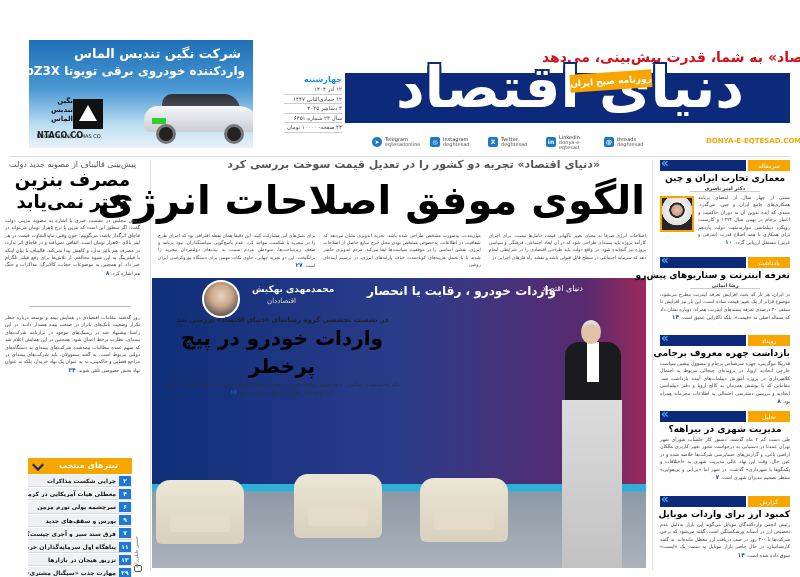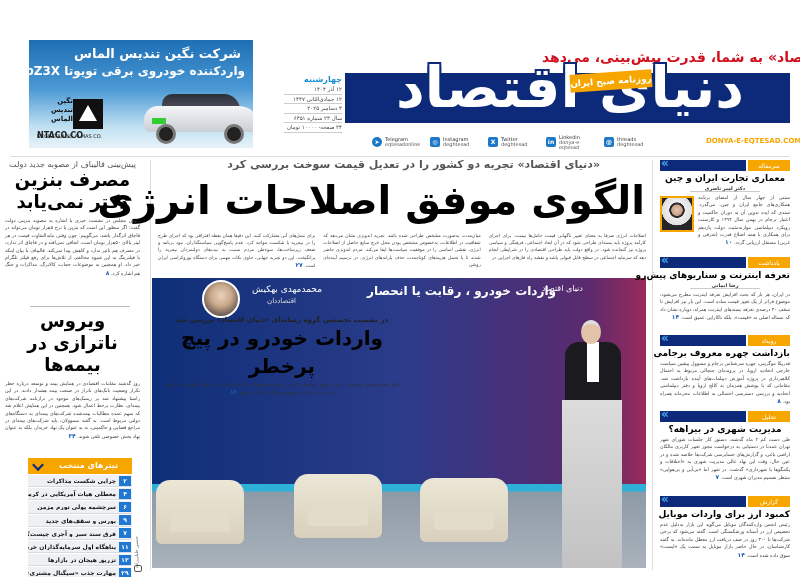--- a/index.html
+++ b/index.html
@@ -51,21 +51,21 @@
   .lead { position: absolute; left: 158px; top: 232px; width: 488px; height: 42px; display: flex; gap: 8px; direction: rtl; }
   .lead .col { flex: 1; font-size: 4.6px; line-height: 7.2px; color: #444; text-align: justify; overflow: hidden; }
   .pageref { display: inline-block; color: #1a5fb4; font-weight: bold; font-size: 6px; }
 
   
   .photo { position: absolute; left: 152px; top: 278px; width: 494px; height: 290px; overflow: hidden;
            background: linear-gradient(90deg, #0c2f7a 0%, #12307a 5%, #2a3c8a 50%, #5a2a6e 88%, #9a2a5a 100%); }
   .photo .banner { position: absolute; left: 0; top: 0; width: 100%; height: 34px; }
   .photo .banner .bt { position: absolute; left: 215px; top: 6px; color: #fff; font-size: 12px; font-weight: bold; direction: rtl; white-space: nowrap; }
   .photo .banner .logo { position: absolute; left: 390px; top: 6px; color: #fff; font-size: 8px; direction: rtl; }
-  .photo .banner .name { position: absolute; left: 100px; top: 6px; color: #fff; font-size: 9px; font-weight: normal; direction: rtl; white-space: nowrap; }
+  .photo .banner .name { position: absolute; left: 100px; top: 6px; color: #fff; font-size: 9px; font-weight: bold; direction: rtl; white-space: nowrap; }
   .photo .banner .role { position: absolute; left: 115px; top: 19px; color: #ddd; font-size: 7px; direction: rtl; }
   .photo .portrait { position: absolute; left: 50px; top: 2px; width: 38px; height: 38px; border-radius: 50%; background: radial-gradient(circle at 50% 40%, #e8d2bd 0%, #c9a88a 40%, #6a5a55 75%); border: 2px solid #fff; }
   .photo .screen { position: absolute; left: 30px; top: 34px; width: 425px; height: 168px; background: #f3f6fb; }
   .photo .screen .stitle { position: absolute; right: 8px; top: 3px; font-size: 7px; font-weight: bold; color: #333; direction: rtl; }
   .photo .screen .year { position: absolute; left: 135px; top: 56px; font-size: 5px; color: #4a7acc; }
   .bars { position: absolute; left: 80px; top: 64px; width: 240px; }
   .bar { position: absolute; right: 0; height: 4px; }
   .photo .overlay { position: absolute; left: 0; top: 38px; width: 260px; direction: rtl; text-align: center; }
   .photo .overlay .k { font-size: 7px; color: #222; font-weight: bold; }
   .photo .overlay .h { font-size: 20px; font-weight: bold; color: #000; line-height: 28px; }
@@ -203,21 +203,20 @@
   <div class="podium"></div>
 </div>
 
 <div class="lc" style="top:160px">
   <div class="kick">پیش‌بینی قالیباف از مصوبه جدید دولت</div>
   <div class="hd">مصرف بنزین دکتر نمی‌یابد</div>
   <div class="bd"><span>رئیس مجلس در نشست خبری با اشاره به مصوبه بنزینی دولت گفت: اگر منظور این است که بنزین با نرخ ۵هزار تومان می‌تواند در قاچاق اثرگذار باشد، می‌گوییم: چون وقتی مابه‌التفاوت قیمت در هر لیتر بالای ۵۰هزار تومان است، اتفاقی نمی‌افتد و در قاچاق اثر ندارد، در مصرف هم تاثیر ندارد و کاهش پیدا نمی‌کند. قالیباف با بیان اینکه با فیلترینگ به این شیوه مخالفم، از تلاش‌ها برای رفع فیلتر تلگرام خبر داد. او همچنین به موضوعات حجاب، کالابرگ، مذاکرات و جنگ هم اشاره کرد.</span> <span class="pageref">۸</span></div>
 </div>
 <div class="lc-sep" style="top:306px"></div>
 <div class="lc" style="top:310px">
-  <div class="hd">ویروس ناترازی در بیمه‌ها</div>
   <div class="bd"><span>روز گذشته مقامات اقتصادی در همایش بیمه و توسعه درباره خطر تکرار وضعیت بانک‌های ناتراز در صنعت بیمه هشدار دادند. در این راستا پیشنهاد شد بر ریسک‌های موجود در ترازنامه شرکت‌های بیمه‌ای، نظارت برخط اعمال شود. همچنین در این همایش اعلام شد که سهم عمده مطالبات بیمه‌شده شرکت‌های بیمه‌ای به دستگاه‌های دولتی مربوط است. به گفته مسوولان، باید شرکت‌های بیمه‌ای در مراجع قضایی و حاکمیتی، نه به عنوان یک نهاد خریدار، بلکه به عنوان نهاد بخش خصوصی تلقی شوند.</span> <span class="pageref">۳۴</span></div>
 </div>
 
 <div class="picks">
   <div class="ph"><span>تیترهای منتخب</span><span class="chev"></span></div>
   <div class="item">
       <span class="num">۲</span>
       <span class="lbl">چرایی شکست مذاکرات</span>
     </div>
   <div class="item">

